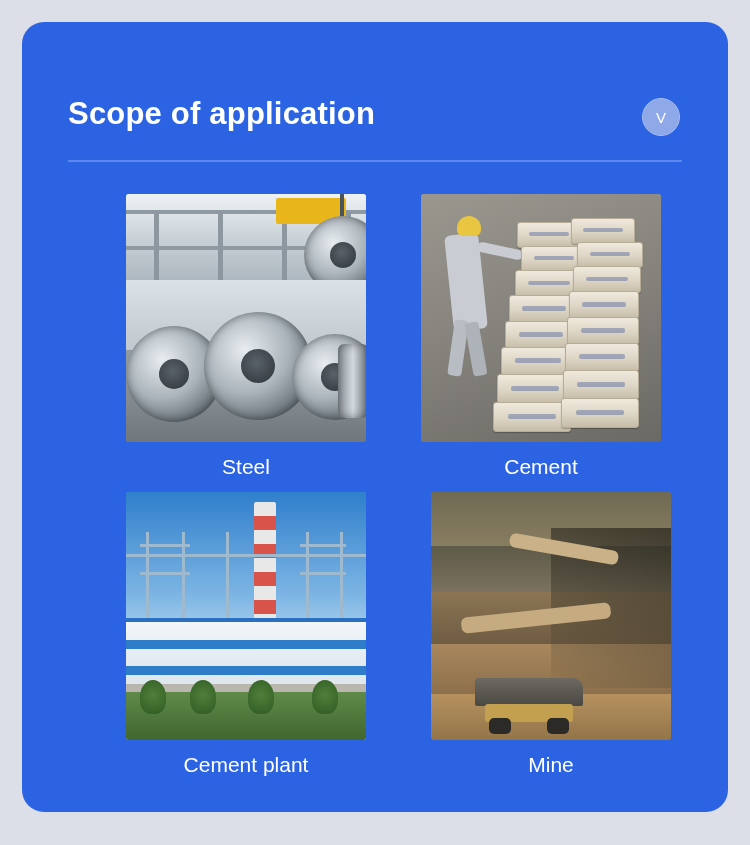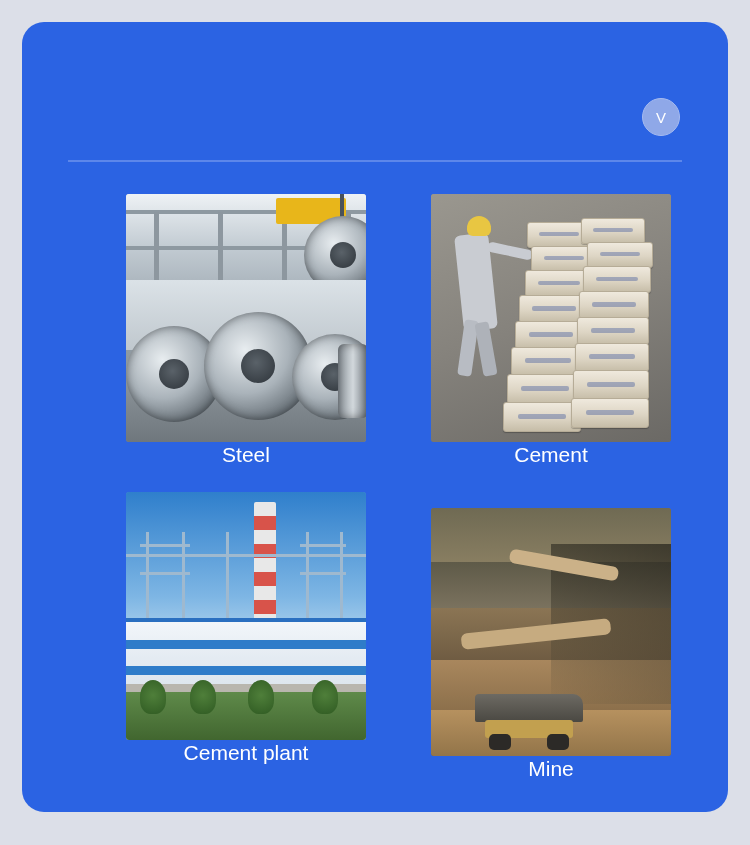--- a/index.html
+++ b/index.html
@@ -75,36 +75,36 @@
     width: 620px;
     height: 620px;
   }
 
   .cell {
     position: absolute;
     width: 290px;
   }
 
   .cell.c0 { left: 33px;  top: 22px; }
-  .cell.c1 { left: 338px; top: 22px; }
+  .cell.c1 { left: 328px; top: 22px; }
   .cell.c2 { left: 33px;  top: 320px; }
-  .cell.c3 { left: 338px; top: 336px; }
+  .cell.c3 { left: 338px; top: 320px; }
 
   .photo {
     width: 240px;
     height: 248px;
     border-radius: 3px;
     overflow: hidden;
     position: relative;
     margin: 0 auto;
   }
   .cell.c1 .photo, .cell.c3 .photo { width: 240px; }
 
   .caption {
-    margin-top: 0;
+    margin-top: 12px;
     text-align: center;
     color: #ffffff;
     font-size: 21px;
     line-height: 26px;
     white-space: nowrap;
   }
 
   
   .steel { background: linear-gradient(180deg,#c9d2d8 0%, #9aa6ae 40%, #7d878f 100%); }
   .steel .roof {
@@ -278,20 +278,21 @@
   }
 </style>
 </head>
 <body>
 
 <div class="page">
 
   <div class="card">
 
     <div class="header">
+      <div class="title">Scope of application</div>
       <div class="badge">V</div>
     </div>
 
     <div class="grid">
 
       <div class="cell c0">
         <div class="photo steel">
           <div class="roof"></div>
           <div class="beam" style="top:16px"></div>
           <div class="beam" style="top:52px"></div>

